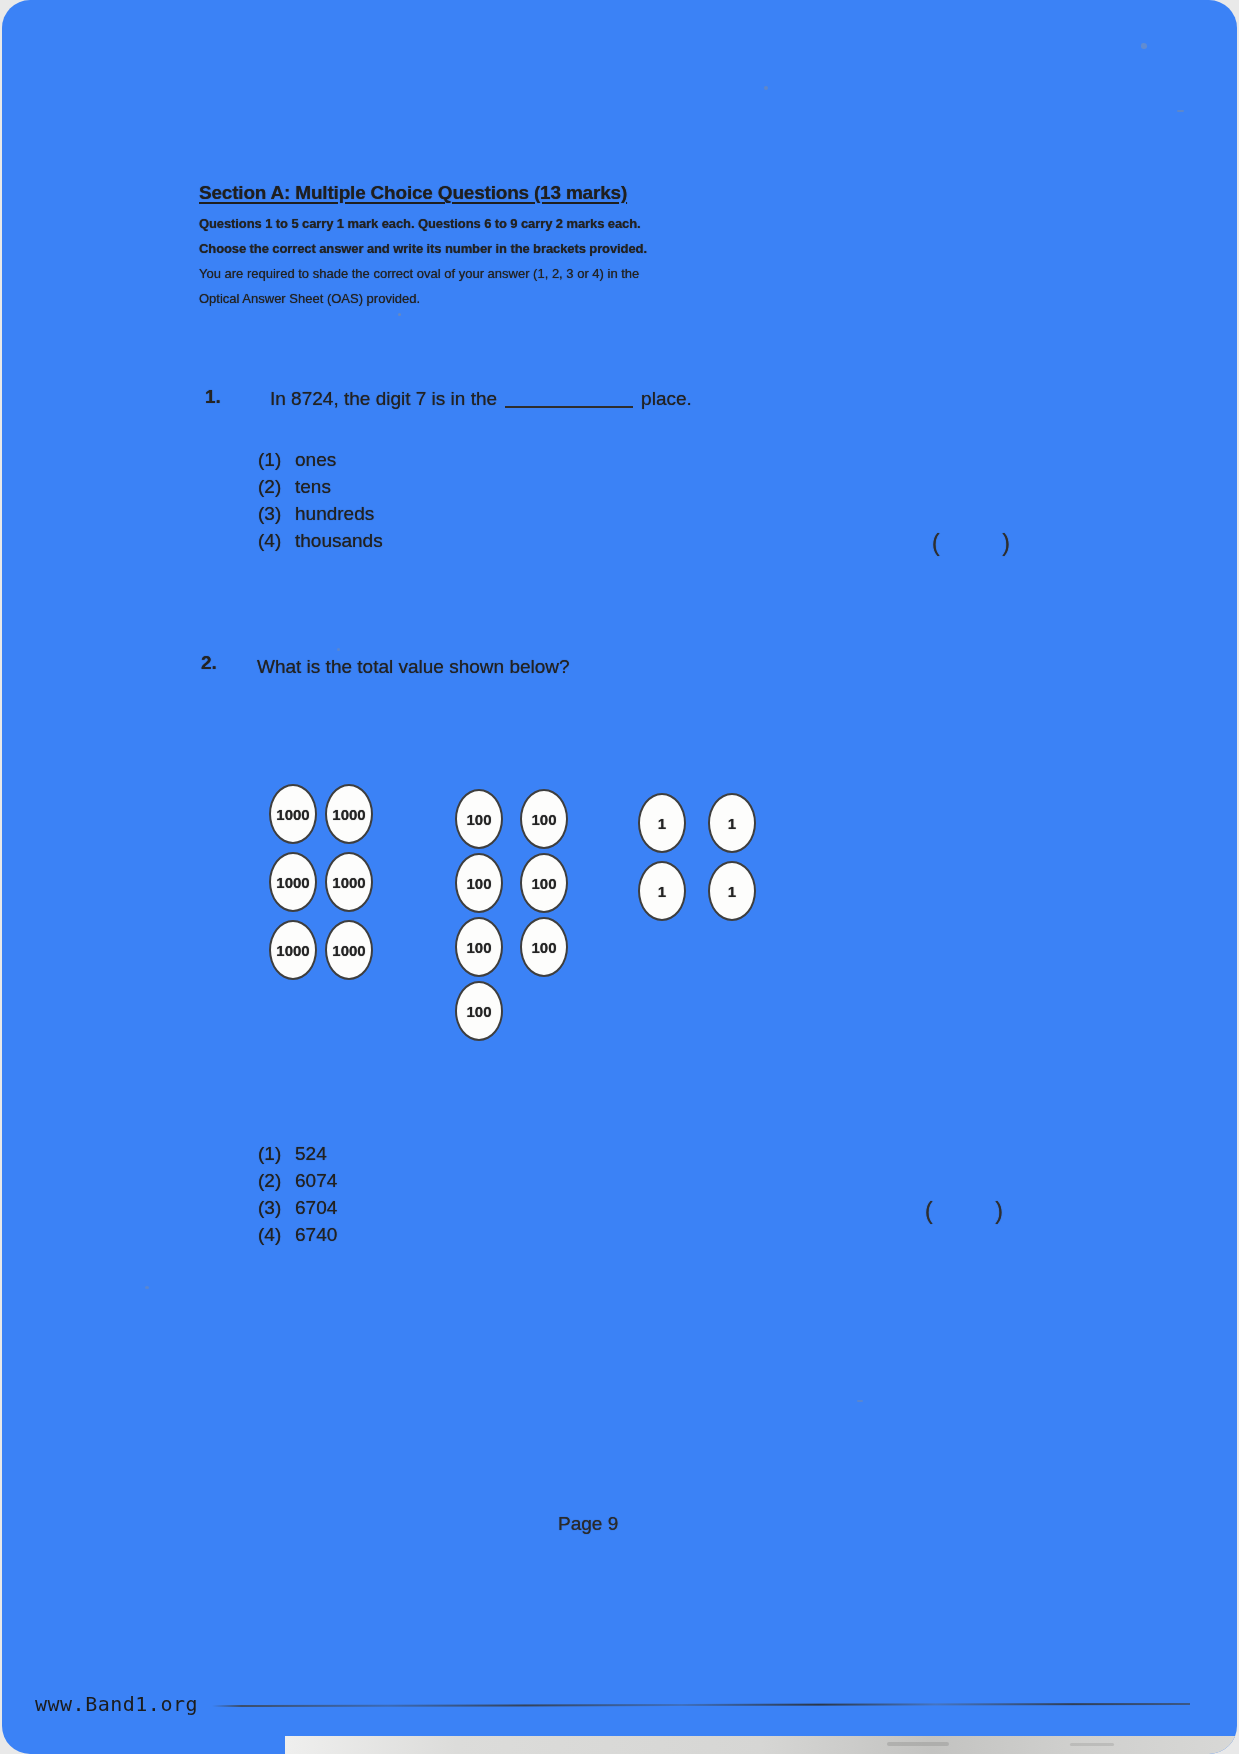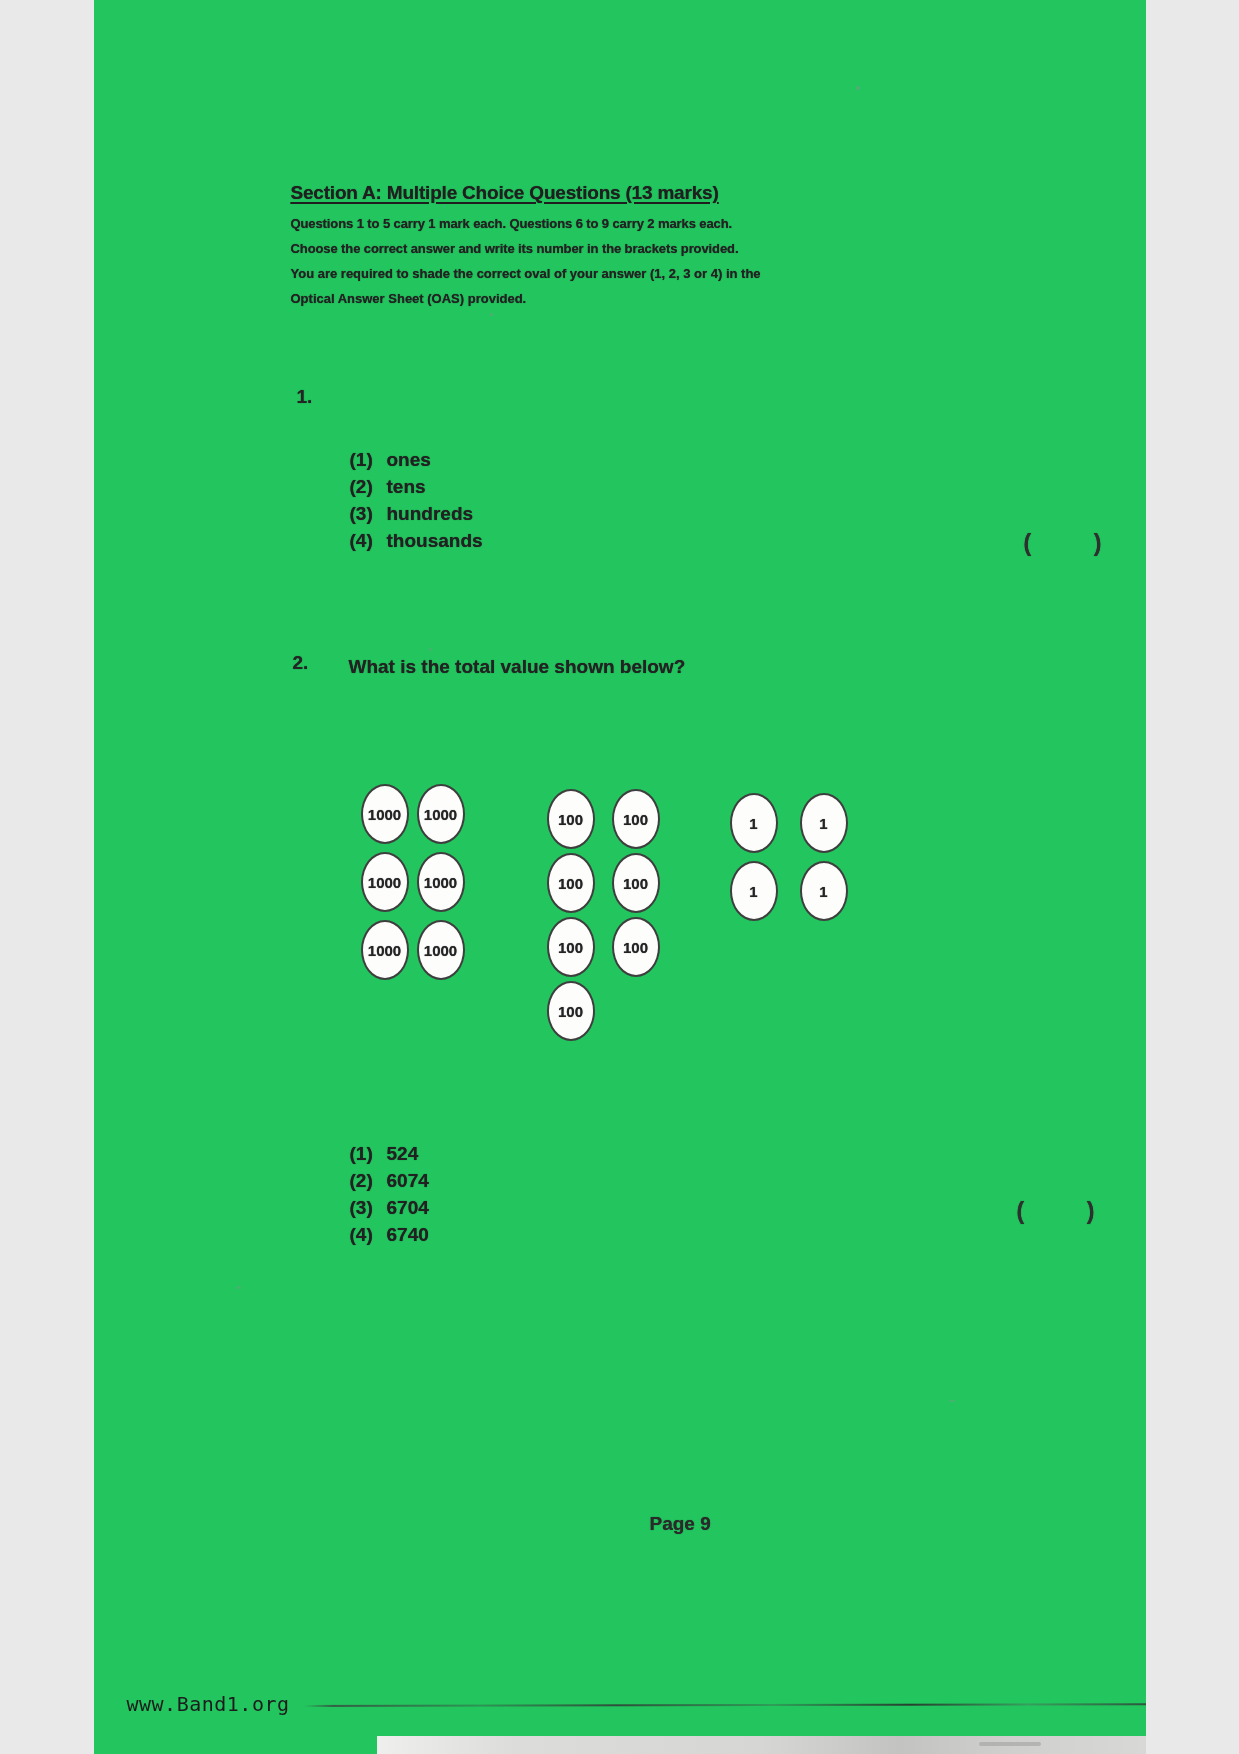--- a/index.html
+++ b/index.html
@@ -1,25 +1,26 @@
 <!DOCTYPE html>
 <html><head>
 <meta charset="utf-8">
 <style>
   html,body{margin:0;padding:0;background:#e9e9e9;}
   .page{
     position:relative;
-    width:1052px;height:1754px;
+    width:1235px;height:1754px;
     margin:0 auto;
-    background:#22c55e;
+    background:#3b82f6;
     overflow:hidden;
     font-family:"Liberation Sans", sans-serif;
     color:#232323;
-  }
-  .txt{ text-shadow:0 0 0.8px rgba(35,35,35,0.85);font-weight:bold; }
+    border-radius:28px;
+  }
+  .txt{ text-shadow:0 0 0.8px rgba(35,35,35,0.85); }
 
   
   .header-block{position:absolute;left:197px;top:182px;width:740px;}
   .section-title{
     font-size:19px;font-weight:bold;letter-spacing:-0.2px;
     text-decoration:underline;text-decoration-thickness:2px;text-underline-offset:3px;
     margin-bottom:7px;color:#1f1f1f;
   }
   .instr{font-size:13px;line-height:25px;color:#222;}
   .instr-line-1,.instr-line-2{font-weight:bold;letter-spacing:-0.1px;}
@@ -97,20 +98,21 @@
 
   <div class="header-block">
     <div class="section-title txt">Section A: Multiple Choice Questions (13 marks)</div>
     <div class="instr instr-line-1 txt">Questions 1 to 5 carry 1 mark each. Questions 6 to 9 carry 2 marks each.</div>
     <div class="instr instr-line-2 txt">Choose the correct answer and write its number in the brackets provided.</div>
     <div class="instr txt">You are required to shade the correct oval of your answer (1, 2, 3 or 4) in the</div>
     <div class="instr txt">Optical Answer Sheet (OAS) provided.</div>
   </div>
 
   <div class="q-number txt" style="left:203px;top:386px;">1.</div>
+  <div class="q-stem txt" style="left:268px;top:386px;"><span>In 8724, the digit 7 is in the</span><span class="answer-blank"></span><span>place.</span></div>
 
   <div class="options" style="left:256px;top:446px;">
     <div class="option-row txt">
       <span class="option-label">(1)</span>
       <span>ones</span>
     </div>
     <div class="option-row txt">
       <span class="option-label">(2)</span>
       <span>tens</span>
     </div>

